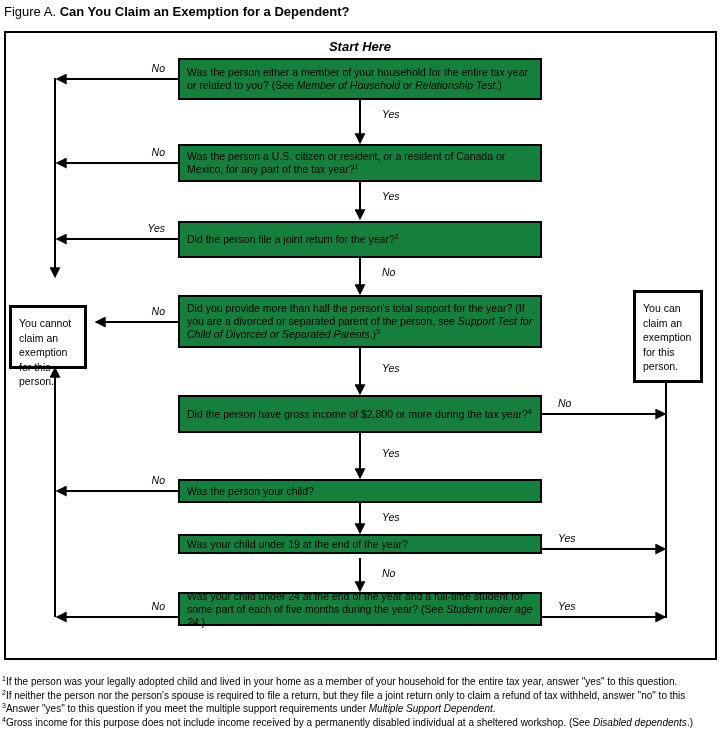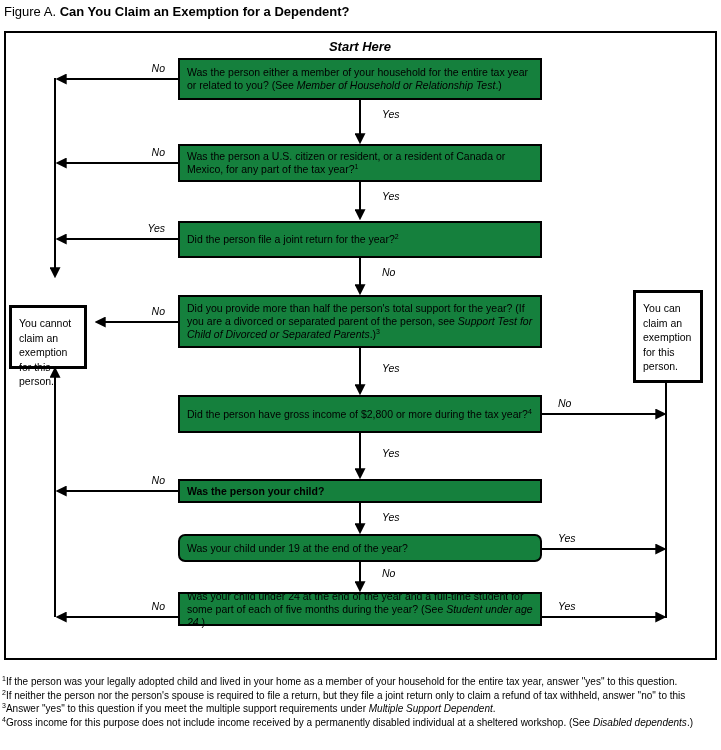--- a/index.html
+++ b/index.html
@@ -80,25 +80,25 @@
 </div>
 
 <div class="abs qbox" style="top:295px;height:53px;">
   <div class="qtext"><span>Did you provide more than half the person's total support for the year? (If you are a divorced or separated parent of the person, see </span><i>Support Test for Child of Divorced or Separated Parents</i><span>.)</span><sup>3</sup></div>
 </div>
 
 <div class="abs qbox" style="top:395px;height:38px;">
   <div class="qtext"><span>Did the person have gross income of $2,800 or more during the tax year?</span><sup>4</sup></div>
 </div>
 
-<div class="abs qbox" style="top:479px;height:24px;font-weight:bold;">
+<div class="abs qbox" style="top:479px;height:24px;">
   <div class="qtext"><span>Was the person your child?</span></div>
 </div>
 
-<div class="abs qbox" style="top:534px;height:28px;border-radius:7px;">
+<div class="abs qbox" style="top:534px;height:20px;">
   <div class="qtext"><span>Was your child under 19 at the end of the year?</span></div>
 </div>
 
 <div class="abs qbox" style="top:592px;height:34px;">
   <div class="qtext"><span>Was your child under 24 at the end of the year and a full-time student for some part of each of five months during the year? (See </span><i>Student under age 24</i><span>.)</span></div>
 </div>
 
 <div class="abs obox" style="left:9px;top:278px;width:78px;height:64px;margin-top:27px;">You cannot claim an exemption for this person.</div>
 
 <div class="abs obox" style="left:633px;top:290px;width:70px;height:93px;">You can claim an exemption for this person.</div>

